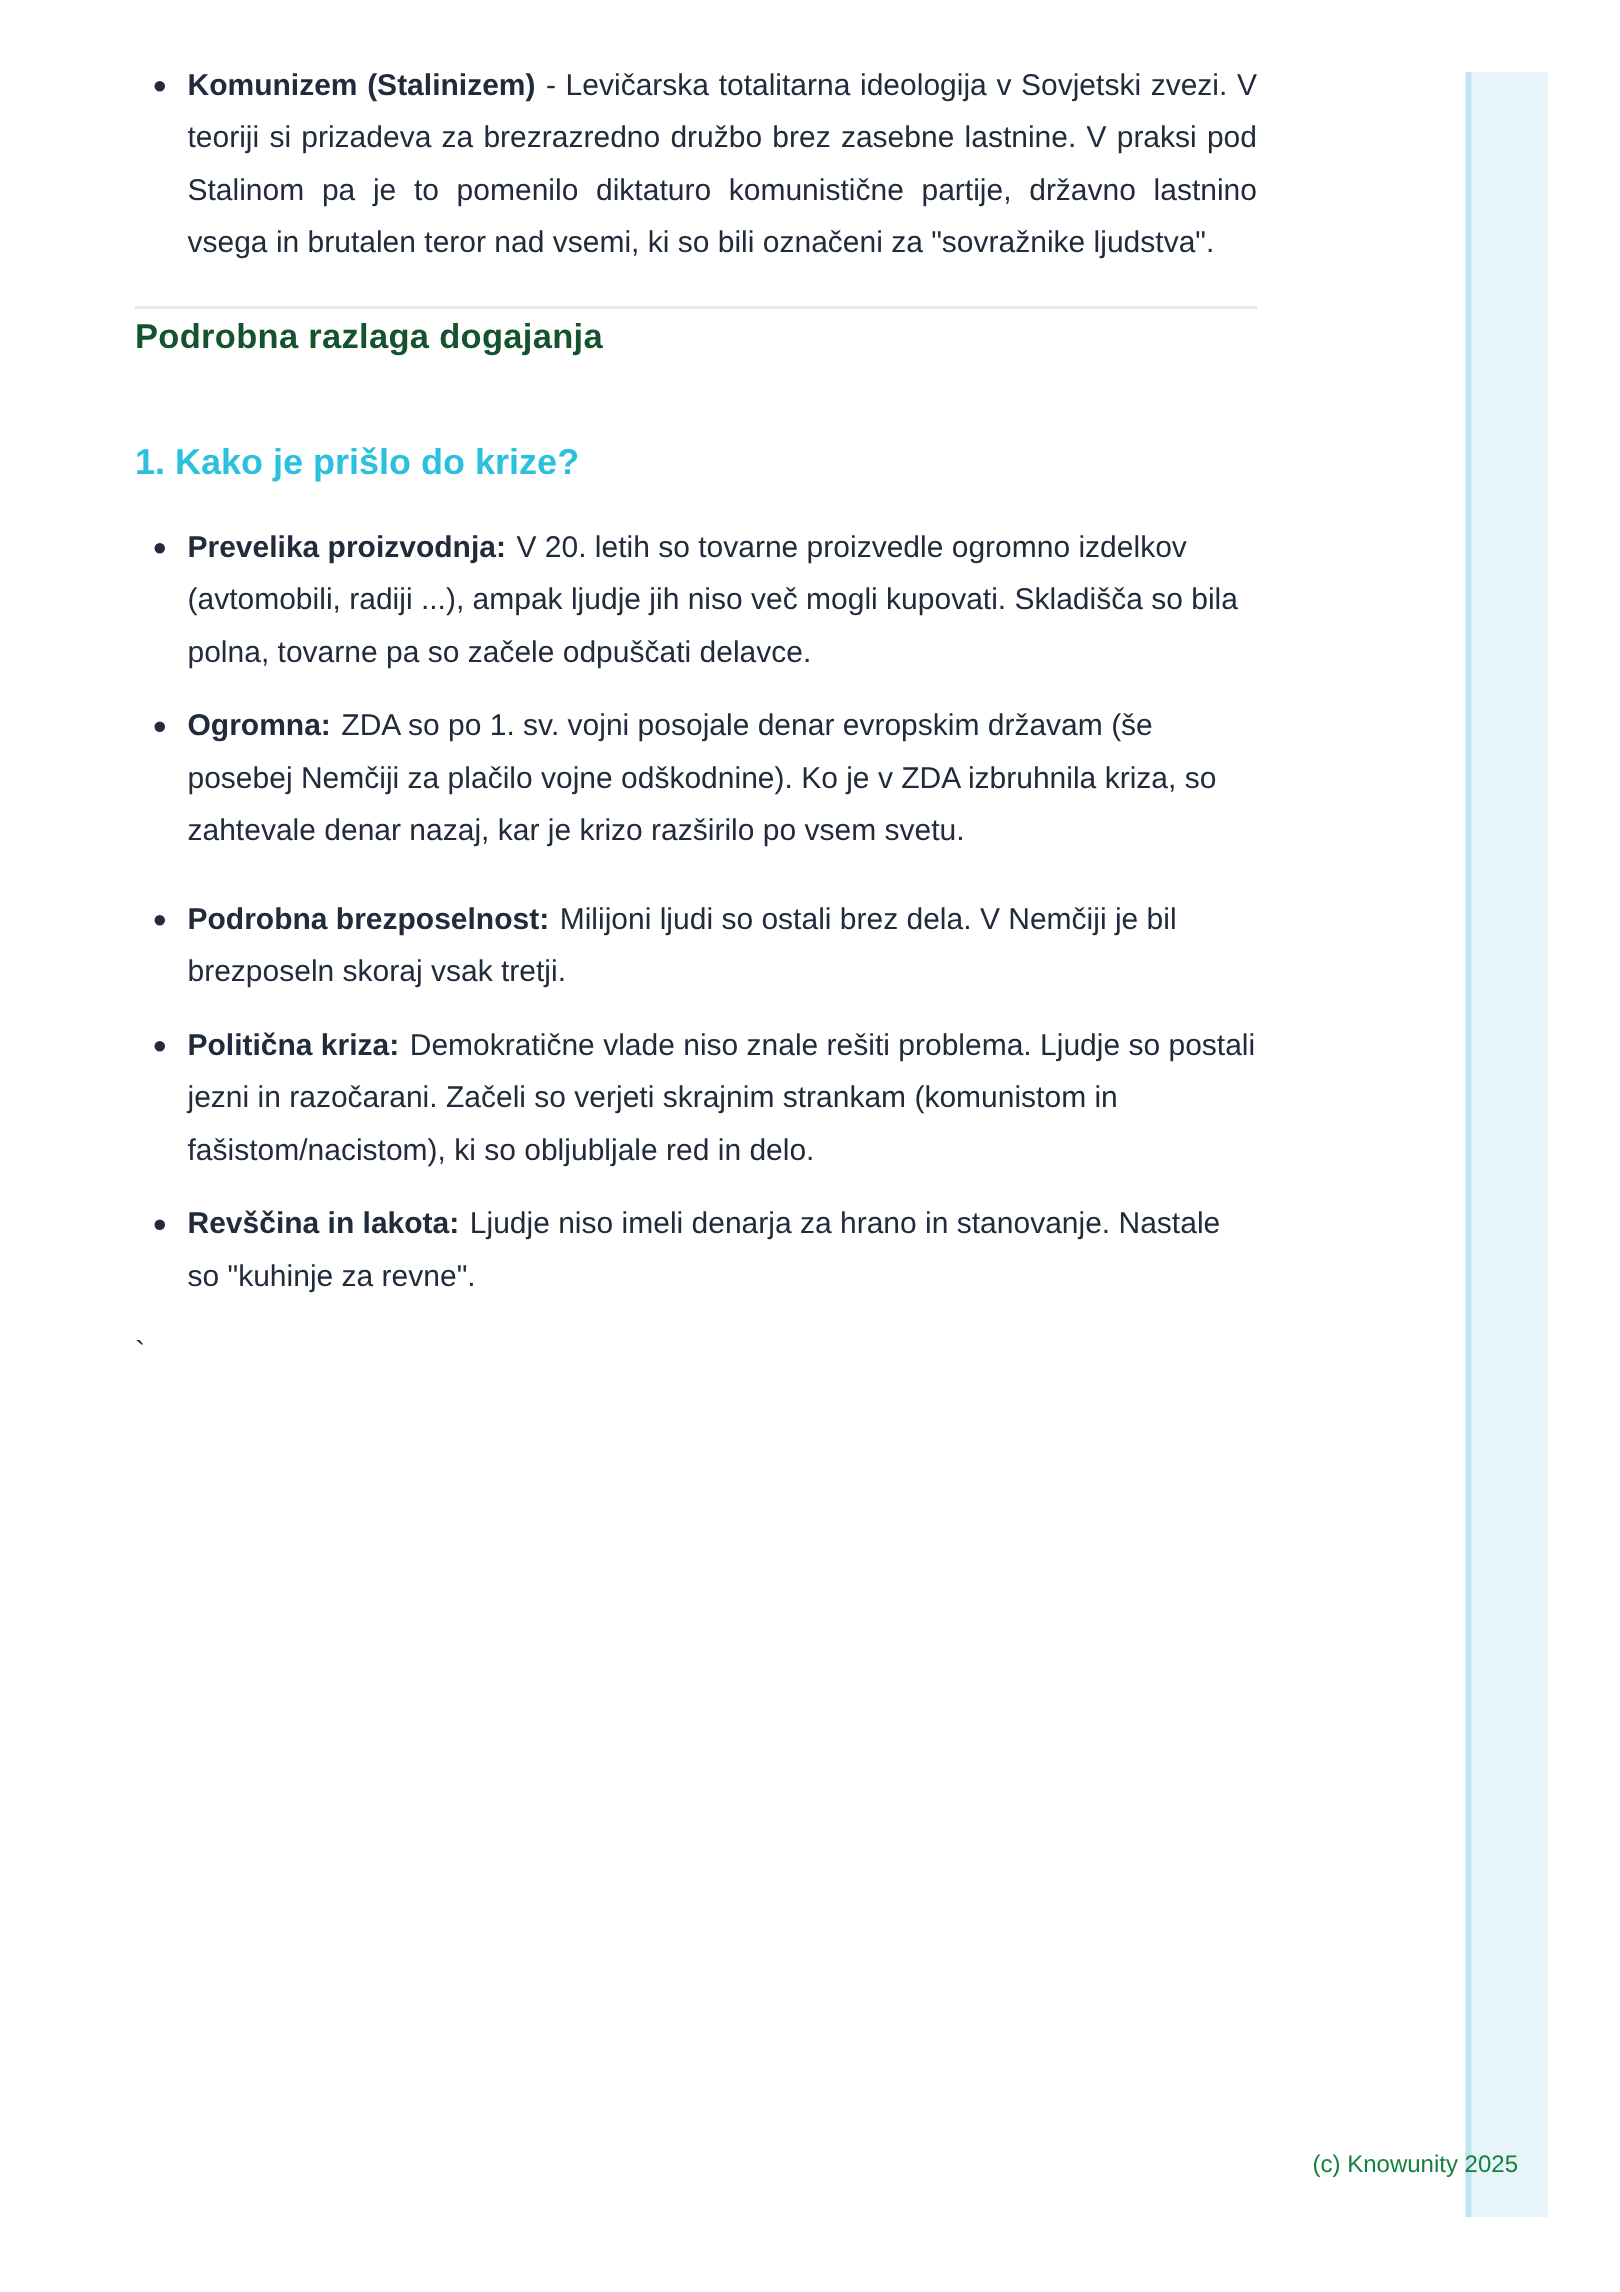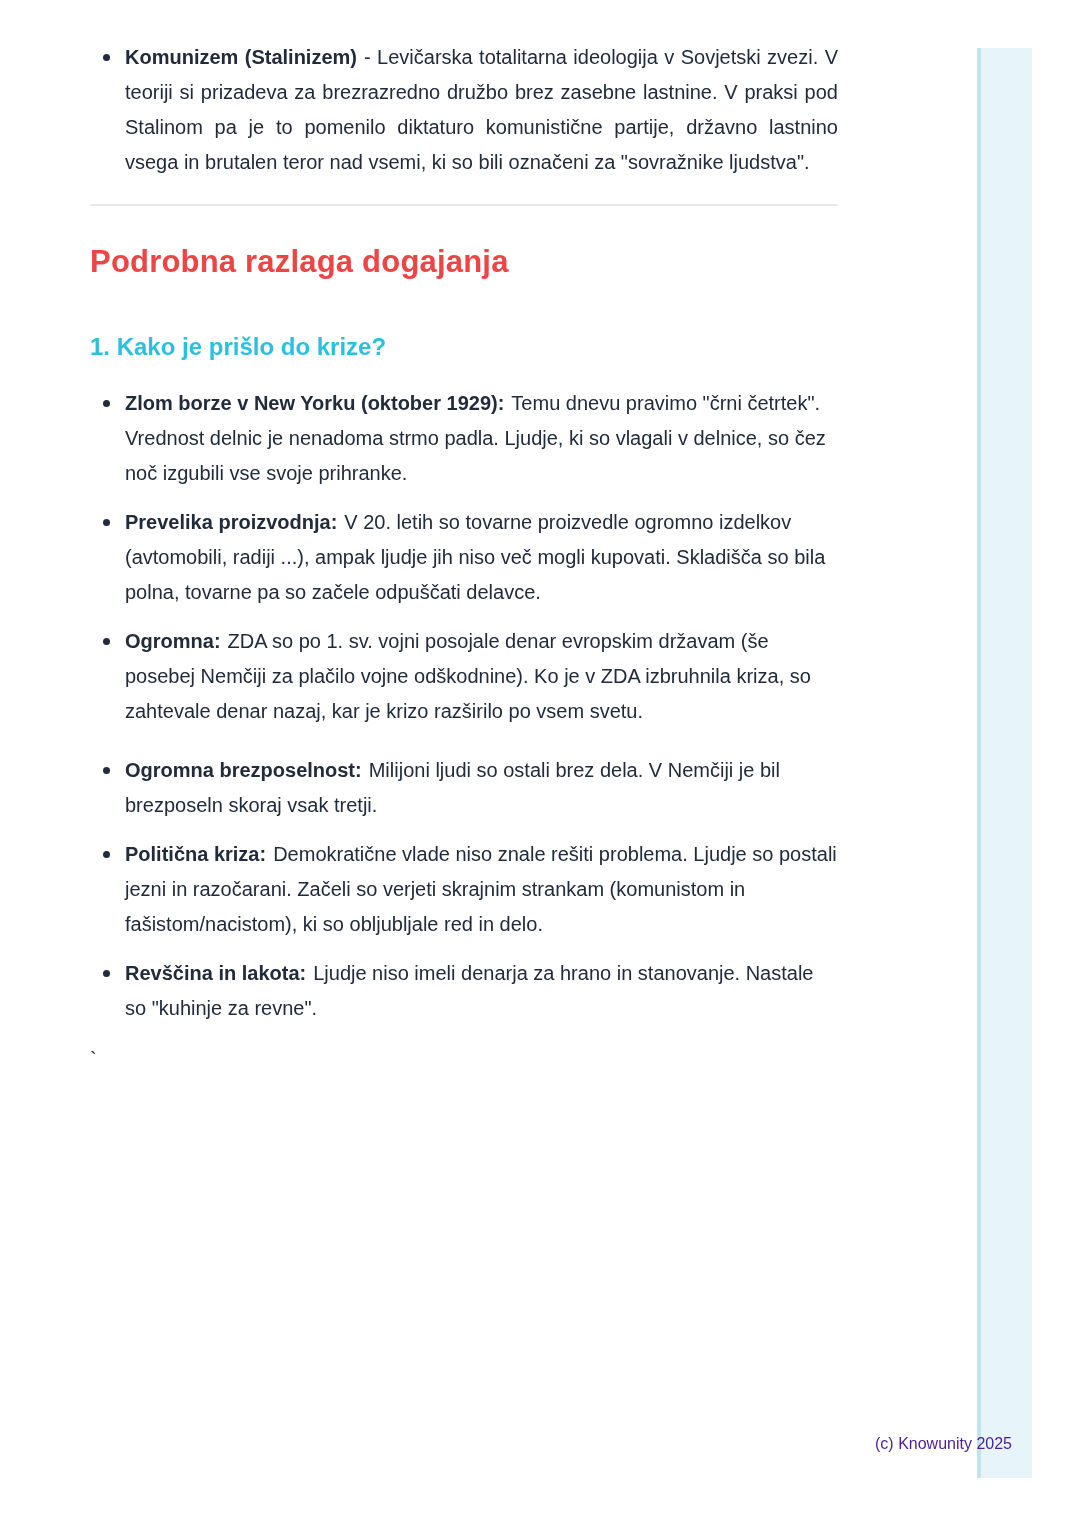--- a/index.html
+++ b/index.html
@@ -48,45 +48,44 @@
   }
   li.bullet-item:last-child { margin-bottom:0; }
   .term { font-weight:bold; margin-right:7px; }
   .justify { text-align:justify; }
   hr.divider {
     border:none;
     border-top:2px solid #e8e8e8;
     margin-top:24px;
   }
   h1.main-heading {
-    color:#ef4444;
-    font-size:31px;
+    color:#14532d;
+    font-size:23px;
     line-height:36px;
     font-weight:bold;
     letter-spacing:0.2px;
-    margin-top:38px;
   }
   h2.section-heading {
     color:#2bc0de;
     font-size:24px;
     line-height:30px;
     font-weight:bold;
     margin-top:52px;
   }
   ul.bullet-list { margin-top:24px; }
   .stray-char {
     margin-top:16px;
     font-size:20px;
     color:#212b3b;
   }
   .footer {
     position:absolute;
     top:1433px;
     right:68px;
-    color:#4c1d95;
+    color:#15803d;
     font-size:16px;
     line-height:22px;
     z-index:3;
   }
 </style>
 </head>
 <body>
 
 <div class="page">
 
@@ -101,34 +100,31 @@
     </ul>
 
     <hr class="divider">
 
     <h1 class="main-heading">Podrobna razlaga dogajanja</h1>
 
     <h2 class="section-heading">1. Kako je prišlo do krize?</h2>
 
     <ul class="bullet-list">
       <li class="bullet-item">
-        <span class="term">Zlom borze v New Yorku (oktober 1929):</span><span>Temu dnevu pravimo "črni četrtek". Vrednost delnic je nenadoma strmo padla. Ljudje, ki so vlagali v delnice, so čez noč izgubili vse svoje prihranke.</span>
-      </li>
-      <li class="bullet-item">
         <span class="term">Prevelika proizvodnja:</span><span>V 20. letih so tovarne proizvedle ogromno izdelkov (avtomobili, radiji ...), ampak ljudje jih niso več mogli kupovati. Skladišča so bila polna, tovarne pa so začele odpuščati delavce.</span>
       </li>
       <li class="bullet-item">
         <span class="term">Ogromna:</span><span>ZDA so po 1. sv. vojni posojale denar evropskim državam (še posebej Nemčiji za plačilo vojne odškodnine). Ko je v ZDA izbruhnila kriza, so zahtevale denar nazaj, kar je krizo razširilo po vsem svetu.</span>
       </li>
     </ul>
 
 
     <ul class="bullet-list">
       <li class="bullet-item">
-        <span class="term">Ogromna brezposelnost:</span><span>Milijoni ljudi so ostali brez dela. V Nemčiji je bil brezposeln skoraj vsak tretji.</span>
+        <span class="term">Podrobna brezposelnost:</span><span>Milijoni ljudi so ostali brez dela. V Nemčiji je bil brezposeln skoraj vsak tretji.</span>
       </li>
       <li class="bullet-item">
         <span class="term">Politična kriza:</span><span>Demokratične vlade niso znale rešiti problema. Ljudje so postali jezni in razočarani. Začeli so verjeti skrajnim strankam (komunistom in fašistom/nacistom), ki so obljubljale red in delo.</span>
       </li>
       <li class="bullet-item">
         <span class="term">Revščina in lakota:</span><span>Ljudje niso imeli denarja za hrano in stanovanje. Nastale so "kuhinje za revne".</span>
       </li>
     </ul>
 
     <div class="stray-char">`</div>

